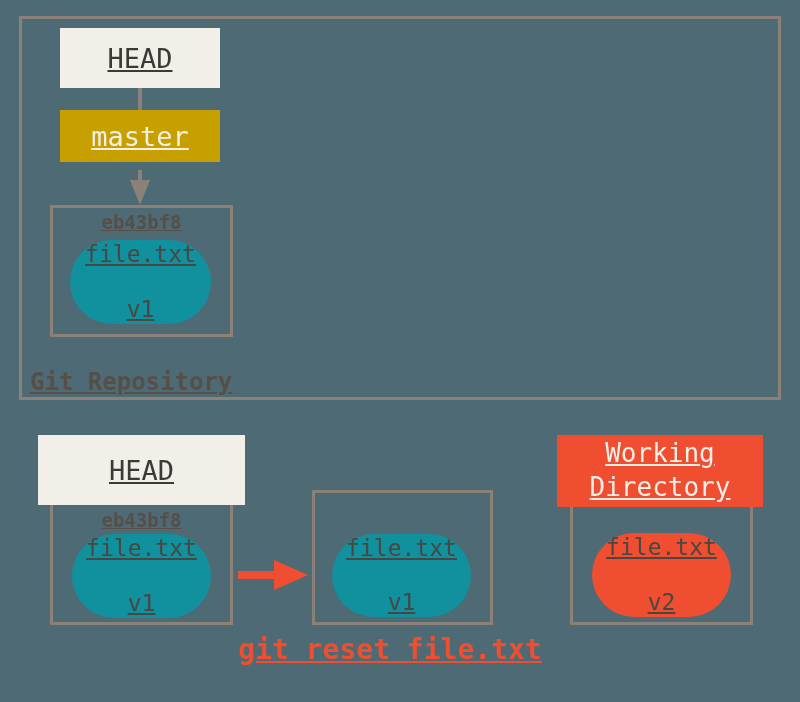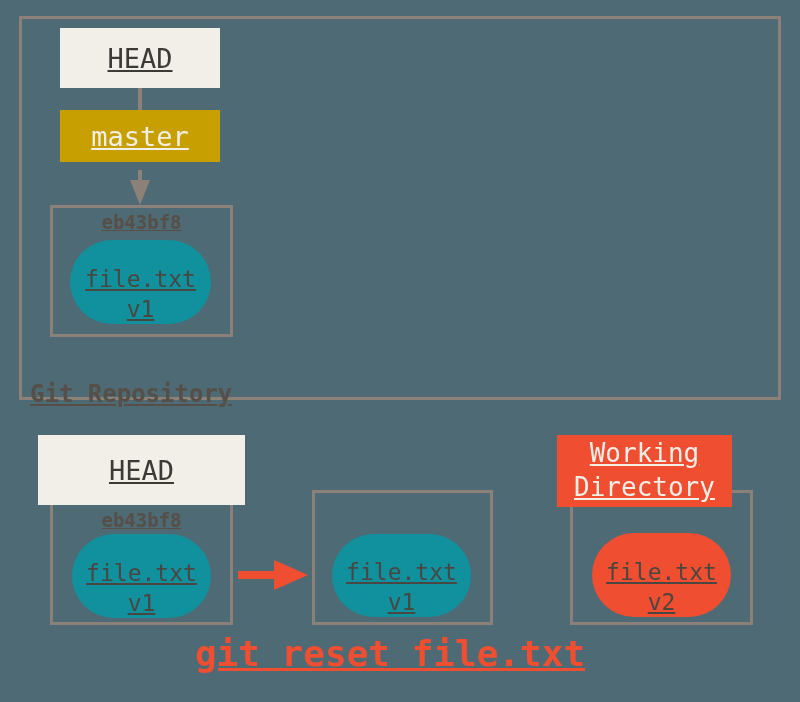--- a/index.html
+++ b/index.html
@@ -13,44 +13,44 @@
   }
   .abs{position:absolute;text-decoration:underline;}
   .bordered{border:3px solid var(--border,#8b8179);background:transparent;}
   .hdr{display:flex;align-items:center;justify-content:center;text-align:center;}
   .hdr-cream{background:var(--cream,#f1efe7);color:var(--ink-dark,#3c3a36);font-size:27px;}
   .hdr-gold{background:var(--gold,#c7a000);color:var(--header-text-light,#f2efe8);font-size:27px;}
   .hdr-teal{background:var(--teal,#11919d);color:var(--header-text-light,#f2efe8);font-size:27px;}
   .hdr-red{background:var(--red,#f04e30);color:var(--header-text-light,#f2efe8);font-size:26px;line-height:1.3;}
   .pill{
     border-radius:42px;
-    display:flex;flex-direction:column;align-items:center;justify-content:flex-end;
+    display:flex;flex-direction:column;align-items:center;justify-content:space-between;
     color:var(--pill-text,#4a4641);font-size:23px;line-height:1.28;text-align:center;
   }
   .pill-teal{background:var(--teal,#11919d);}
   .pill-red{background:var(--red,#f04e30);}
   .hash{font-size:19px;font-weight:bold;color:var(--ink-muted,#564f47);text-align:center;}
   .repo-label{font-size:24px;font-weight:bold;color:var(--ink-muted,#564f47);}
   .connector{background:var(--border,#8b8179);}
   .tri-down{width:0;height:0;border-left:10px solid transparent;border-right:10px solid transparent;border-top:25px solid var(--border,#8b8179);}
   .red-shaft{background:var(--red,#f04e30);}
   .tri-right{width:0;height:0;border-top:15px solid transparent;border-bottom:15px solid transparent;border-left:34px solid var(--red,#f04e30);}
   .caption{
-    font-size:36px;font-weight:bold;color:var(--red,#f04e30);
+    font-size:28px;font-weight:bold;color:var(--red,#f04e30);
     text-align:center;white-space:nowrap;
   }
   .z2{z-index:2;}
 </style>
 </head>
 <body>
 
 <div class="canvas">
 
   <div class="abs bordered" style="left:19px;top:16px;width:762px;height:384px;"></div>
-  <div class="abs repo-label" style="left:30px;top:380px;">Git Repository</div>
+  <div class="abs repo-label" style="left:30px;top:368px;">Git Repository</div>
 
   <div class="abs hdr hdr-cream" style="left:60px;top:28px;width:160px;height:60px;">
     <span>HEAD</span>
   </div>
 
   <div class="abs connector" style="left:138px;top:88px;width:4px;height:22px;"></div>
 
   <div class="abs hdr hdr-gold" style="left:60px;top:110px;width:160px;height:52px;">
     <span>master</span>
   </div>
@@ -78,21 +78,21 @@
   <div class="abs red-shaft" style="left:238px;top:571px;width:38px;height:8px;"></div>
   <div class="abs tri-right" style="left:274px;top:560px;"></div>
 
   <div class="abs bordered" style="left:312px;top:490px;width:181px;height:135px;"></div>
   <div class="abs pill pill-teal" style="left:332px;top:534px;width:139px;height:83px;">
     <span>file.txt</span>
     <span>v1</span>
   </div>
 
   <div class="abs bordered" style="left:570px;top:490px;width:183px;height:135px;"></div>
-  <div class="abs hdr hdr-red z2" style="left:557px;top:435px;width:175px;height:72px;padding:4px 14px;">
+  <div class="abs hdr hdr-red z2" style="left:557px;top:435px;width:206px;height:72px;padding:4px 14px;">
     <span>Working Directory</span>
   </div>
   <div class="abs pill pill-red" style="left:592px;top:533px;width:139px;height:84px;">
     <span>file.txt</span>
     <span>v2</span>
   </div>
 
   <div class="abs caption" style="left:155px;top:633px;width:470px;">git reset file.txt</div>
 
 </div>

